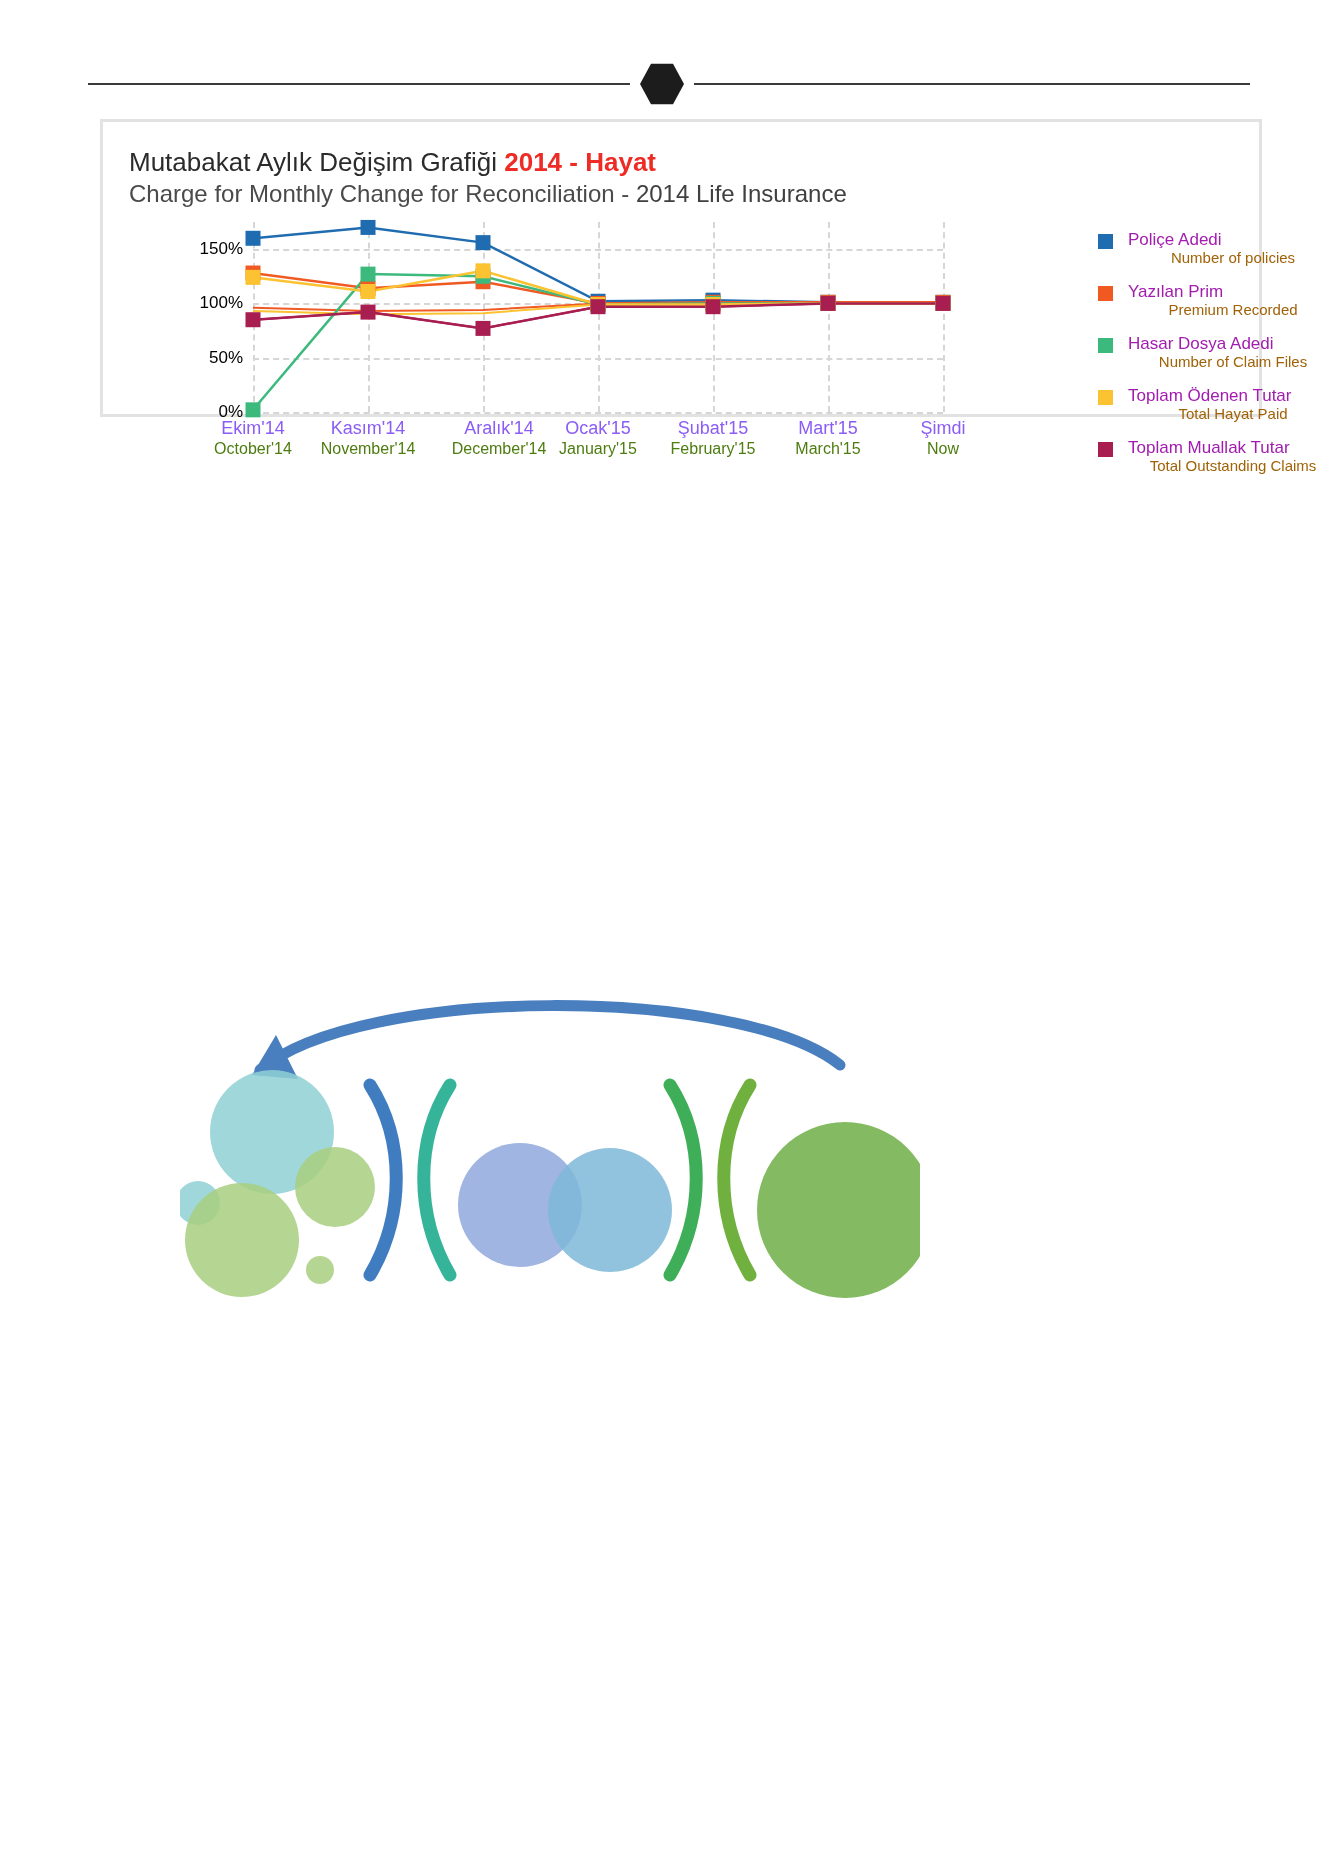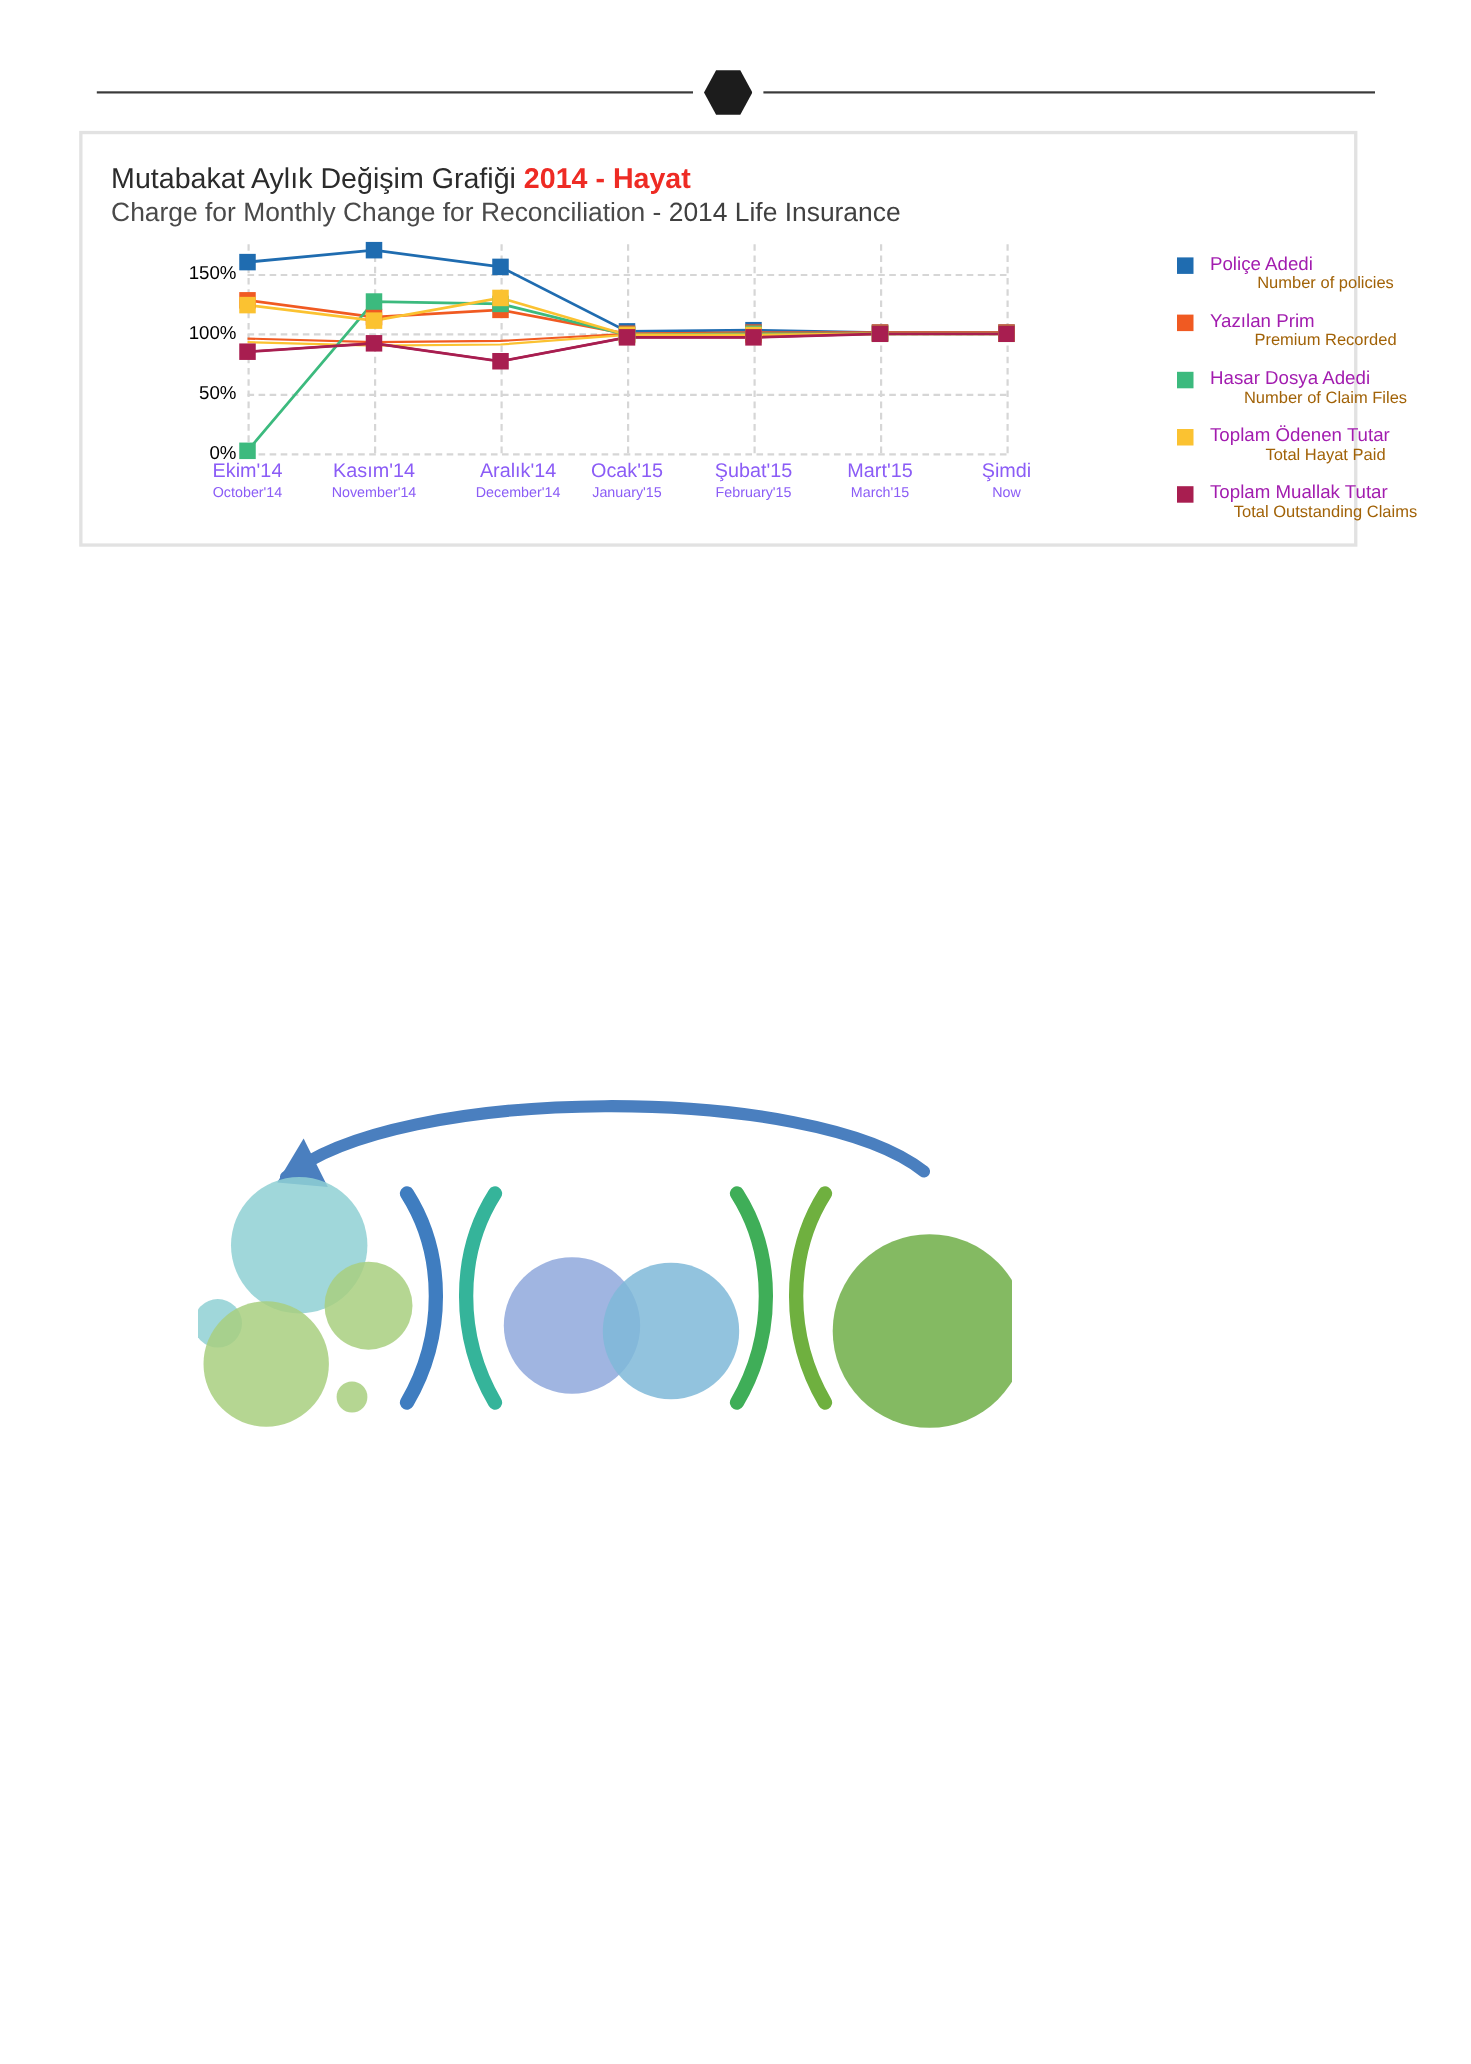--- a/index.html
+++ b/index.html
@@ -36,24 +36,24 @@
     left: 630px;
     top: 70px;
     width: 64px;
     height: 28px;
     background: #ffffff;
   }
 
   
   .card {
     position: absolute;
-    left: 72px;
+    left: 100px;
     top: 119px;
     width: 1162px;
-    height: 378px;
+    height: 298px;
     background: #ffffff;
     border: 3px solid #e2e2e2;
   }
 
   .titles { position: absolute; left: 26px; top: 25px; }
   .title-main {
     font-size: 26px;
     color: #2b2b2b;
     white-space: nowrap;
     line-height: 1.18;
@@ -130,21 +130,21 @@
     width: 690px;
     height: 60px;
   }
   .xtick {
     position: absolute;
     text-align: center;
     transform: translateX(-50%);
     white-space: nowrap;
   }
   .xtick .tr { font-size: 18px; color: #8b5cf6; display: block; }
-  .xtick .en { font-size: 13px; color: #8b5cf6; display: block; margin-top: 1px; }
+  .xtick .en { font-size: 16px; color: #4d7c0f; display: block; margin-top: 1px; }
 
   
   .legend {
     position: absolute;
     left: 995px;
     top: 108px;
     width: 240px;
   }
   .legend-item {
     position: relative;

